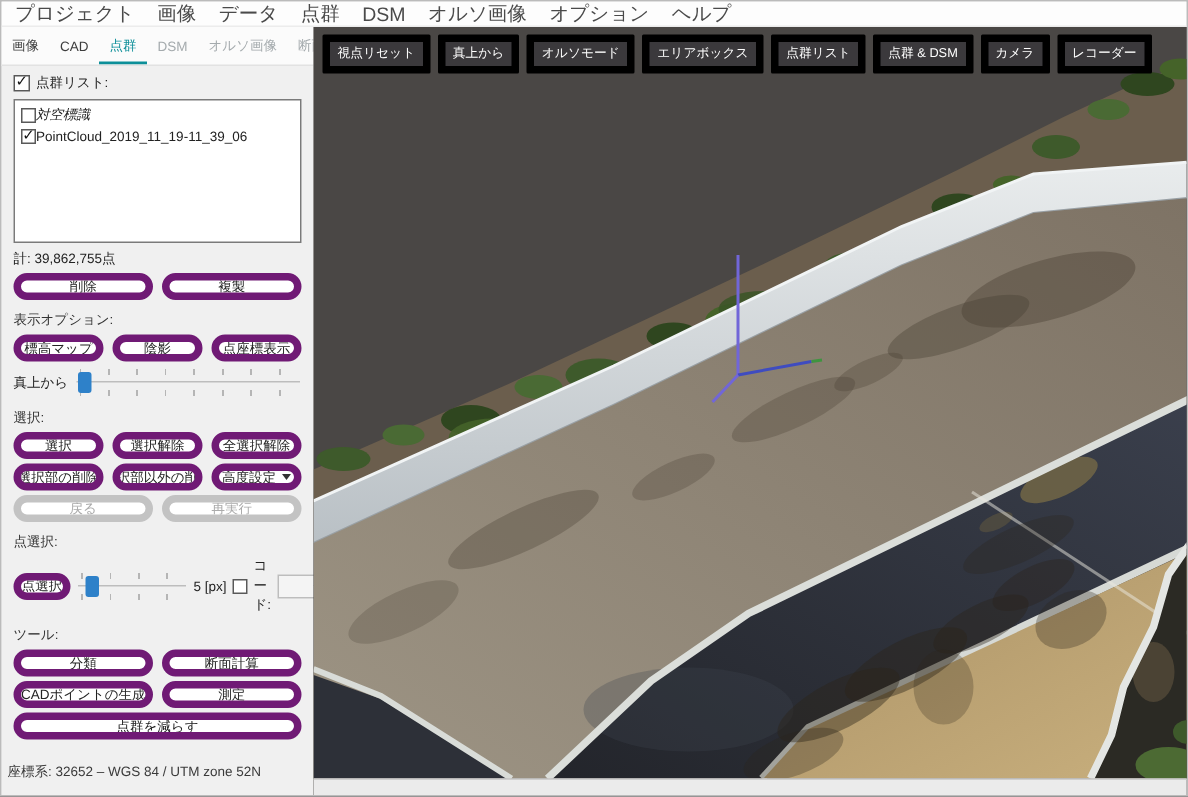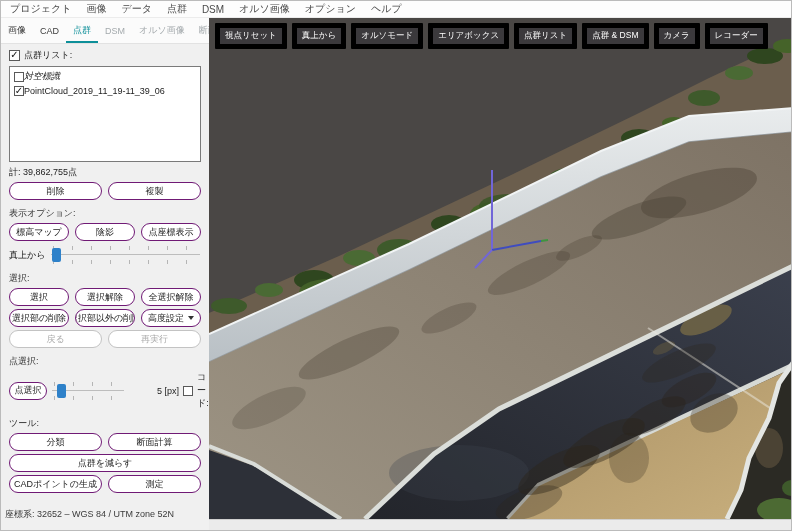--- a/index.html
+++ b/index.html
@@ -2,21 +2,21 @@
 <html><head>
 <meta charset="utf-8">
 <style>
   * { margin:0; padding:0; box-sizing:border-box; }
   body { background:#888; font-family:"Liberation Sans","DejaVu Sans",sans-serif; }
   .window { width:792px; height:531px; position:relative; background:#f0f0f0; overflow:hidden; border:1px solid #bbb; }
 
   
   .menubar { height:17px; background:#fdfdfd; border-bottom:1px solid #ececec;
              display:flex; align-items:center; gap:15px; padding:0 9px;
-             font-size:10px; color:#4a4a4a; }
+             font-size:13px; color:#4a4a4a; }
   .menubar span { white-space:nowrap; }
 
   
   .main { display:flex; height:514px; }
   .left { width:208px; position:relative; background:#f0f0f0; flex:none; }
 
   
   .tabstrip { height:26px; display:flex; align-items:stretch; background:#fbfbfb;
               border-bottom:1px solid #e2e2e2; font-size:9px; overflow:hidden; }
   .tab { display:flex; align-items:center; padding:0 7px; color:#3c3c3c; white-space:nowrap; position:relative; }
@@ -31,39 +31,39 @@
   .cb.checked::after { content:"✓"; margin-top:-1px; }
 
   .listbox { height:96px; border:1px solid #7a7a7a; background:#fff; padding:3px 4px; overflow:hidden; }
   .listitem { display:flex; align-items:center; gap:0; margin-bottom:3px; }
   .listitem .cb { width:10px; height:10px; }
   .italic { font-style:italic; }
 
   .total { margin:4px 0 3px 0; }
 
   .row { display:flex; gap:6px; margin:3px 0; }
-  .pbtn { flex:1; height:18px; border:1px solid #701a75; border-radius:9px; background:#fff;
+  .pbtn { flex:1; height:18px; border:5px solid #701a75; border-radius:9px; background:#fff;
           display:flex; align-items:center; justify-content:center; font-size:9px; color:#222;
           padding:0 9px; white-space:nowrap; overflow:hidden; }
   .pbtn.disabled { color:#ababab; border-color:#c3c3c3; }
   .sec { margin-top:7px; margin-bottom:2px; color:#333; }
 
   
   .sliderrow { display:flex; align-items:center; gap:5px; margin:4px 0 2px 0; }
   .slider { position:relative; height:20px; flex:1; }
   .slider .track { position:absolute; left:1px; right:1px; top:9px; height:1px; background:#bdbdbd; }
   .slider .ticks { position:absolute; left:3px; right:3px; height:4px;
                    background:repeating-linear-gradient(90deg,#b5b5b5 0 1px,transparent 1px 19px); }
   .slider .ticks.top { top:1px; } .slider .ticks.bottom { bottom:1px; }
   .slider .handle { position:absolute; top:3px; width:9px; height:14px; background:#2e81c9; border-radius:2px; }
 
   .psrow { display:flex; align-items:center; gap:4px; margin:3px 0; }
   .psrow .pbtn.small { flex:none; width:38px; }
   .psrow .slider { width:74px; flex:none; }
-  .pxval { white-space:nowrap;margin-left:28px; }
+  .pxval { white-space:nowrap; }
   .combo { width:34px; height:16px; border:1px solid #bdbdbd; background:#f4f4f4; position:relative; flex:none; }
   .combo .tri-down { position:absolute; right:3px; top:6px; width:0; height:0;
                      border-left:3.5px solid transparent; border-right:3.5px solid transparent; border-top:4px solid #9a9a9a; }
   .tri-down-dark { width:0; height:0; border-left:3.5px solid transparent; border-right:3.5px solid transparent;
                    border-top:4px solid #333; margin-left:4px; }
 
   .status { position:absolute; left:4px; bottom:11px; font-size:9px; color:#3a3a3a; white-space:nowrap; }
 
   
   .viewport { position:relative; width:584px; background:#4a4745; flex:none; overflow:hidden; }
@@ -193,25 +193,25 @@
             <span class="tri-down"></span>
           </div>
         </div>
 
         <div class="sec">ツール:</div>
         <div class="row">
           <div class="pbtn">分類</div>
           <div class="pbtn">断面計算</div>
         </div>
         <div class="row">
-          <div class="pbtn">点群を減らす</div>
-        </div>
-        <div class="row">
           <div class="pbtn">CADポイントの生成</div>
           <div class="pbtn">測定</div>
+        </div>
+        <div class="row">
+          <div class="pbtn">点群を減らす</div>
         </div>
       </div>
 
       <div class="status">座標系: 32652 – WGS 84 / UTM zone 52N</div>
     </div>
 
     <div class="viewport">
 
       <svg class="scene" width="584" height="501" viewBox="0 0 584 501" preserveAspectRatio="none">
         <defs>

